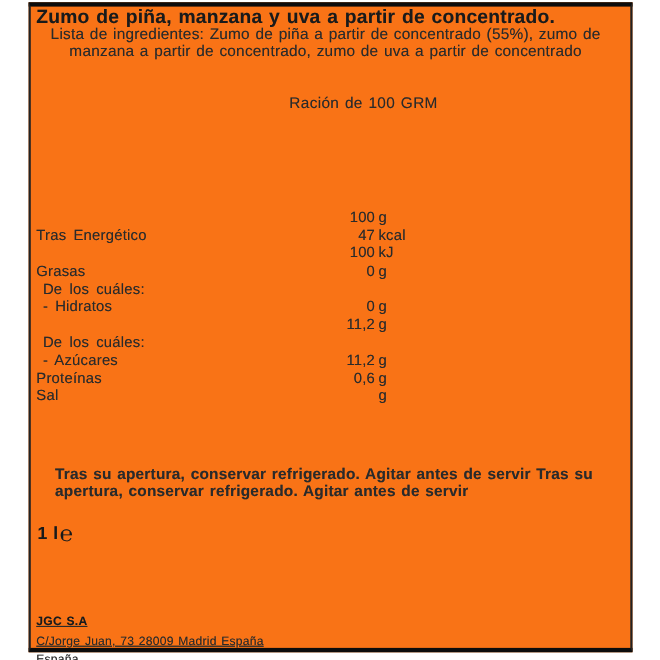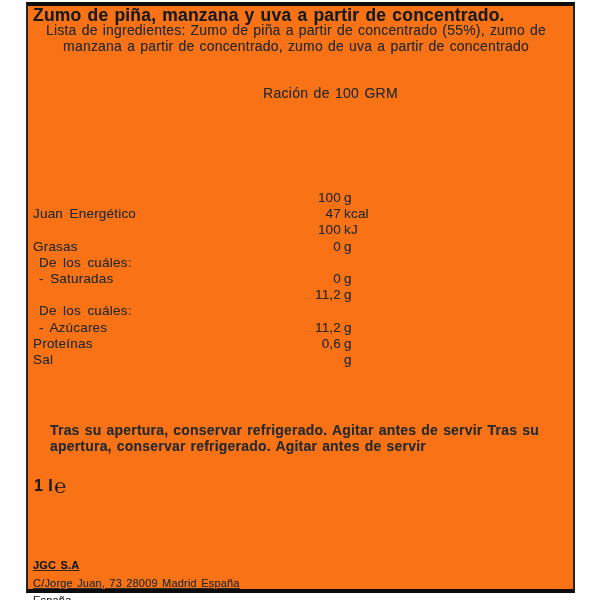--- a/index.html
+++ b/index.html
@@ -160,41 +160,41 @@
     <div class="serving">Ración de 100 GRM</div>
 
     <div class="nutrition">
       <div class="nrow">
         <span class="nlabel"></span>
         <span class="nnum">100</span>
         <span class="nunit">g</span>
       </div>
 
     <div class="nrow">
-          <span class="nlabel">Juan Energético</span>
+          <span class="nlabel">Tras Energético</span>
           <span class="nnum">47</span>
           <span class="nunit">kcal</span>
         </div>
         <div class="nrow">
           <span class="nlabel"></span>
           <span class="nnum">100</span>
           <span class="nunit">kJ</span>
         </div>
         <div class="nrow">
           <span class="nlabel">Grasas</span>
           <span class="nnum">0</span>
           <span class="nunit">g</span>
         </div>
         <div class="nrow">
           <span class="nlabel indent">De los cuáles:</span>
           <span class="nnum"></span>
           <span class="nunit"></span>
         </div>
         <div class="nrow">
-          <span class="nlabel indent">- Saturadas</span>
+          <span class="nlabel indent">- Hidratos</span>
           <span class="nnum">0</span>
           <span class="nunit">g</span>
         </div>
         <div class="nrow">
           <span class="nnum">11,2</span>
           <span class="nunit">g</span>
         </div>
         <div class="nrow">
           <span class="nlabel indent">De los cuáles:</span>
           <span class="nnum"></span>

